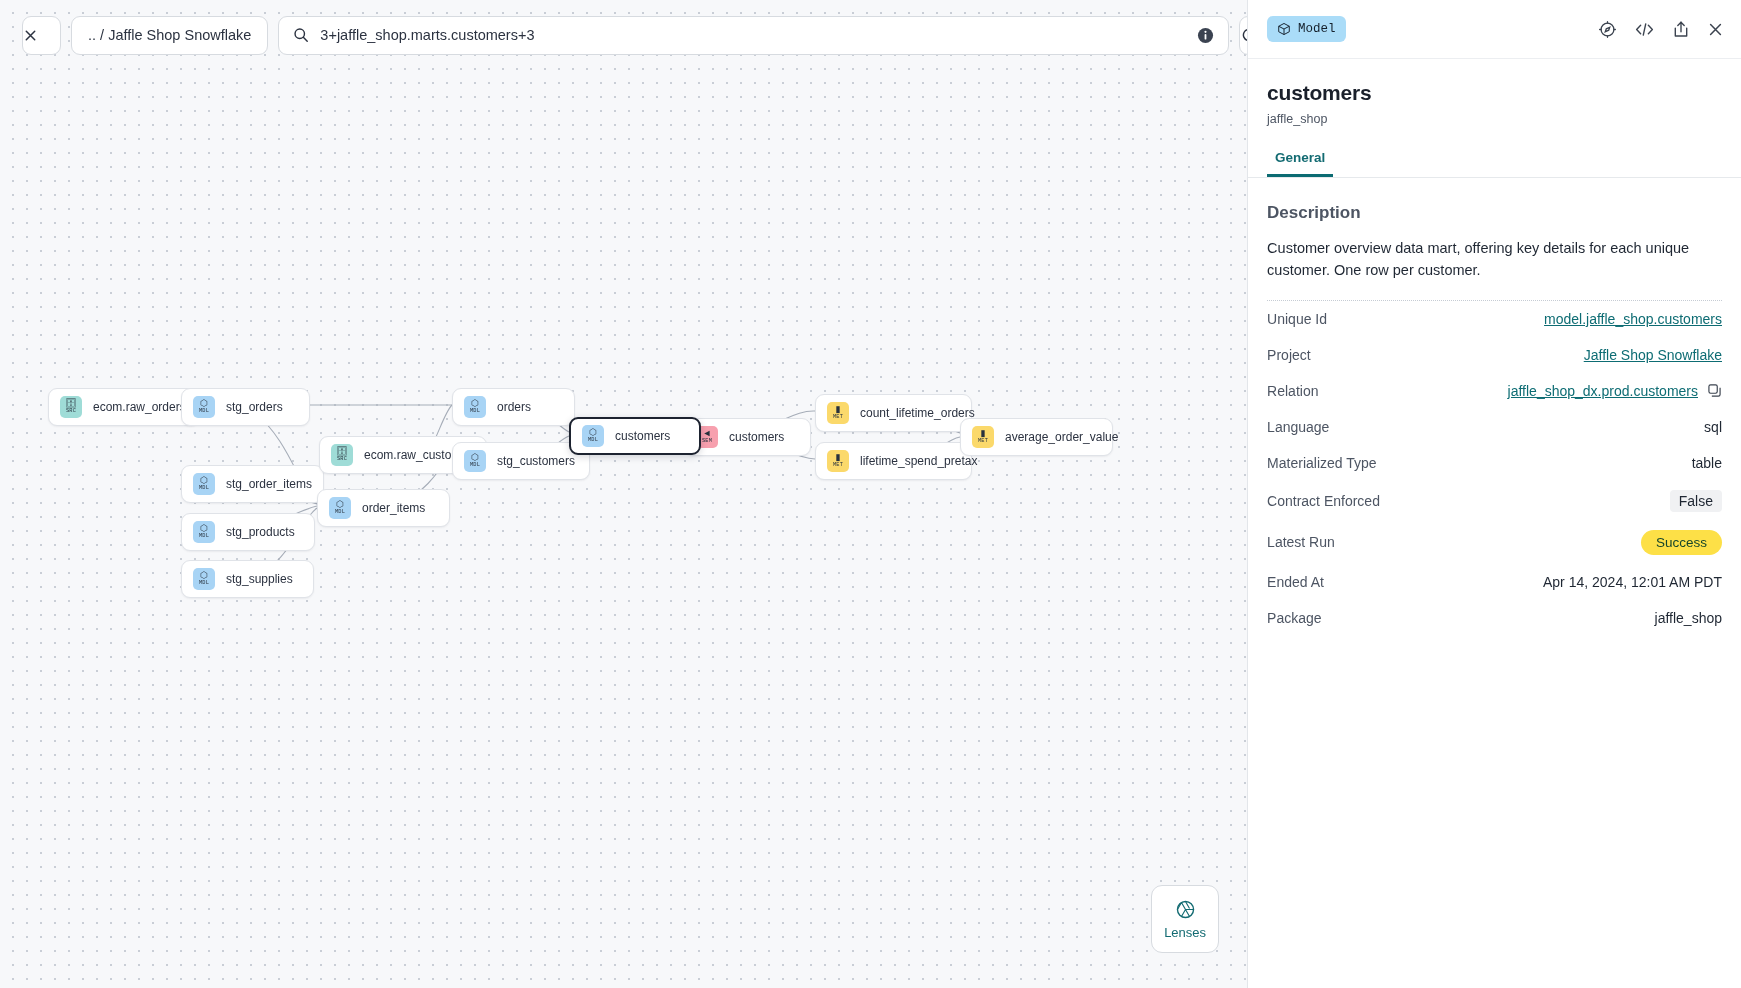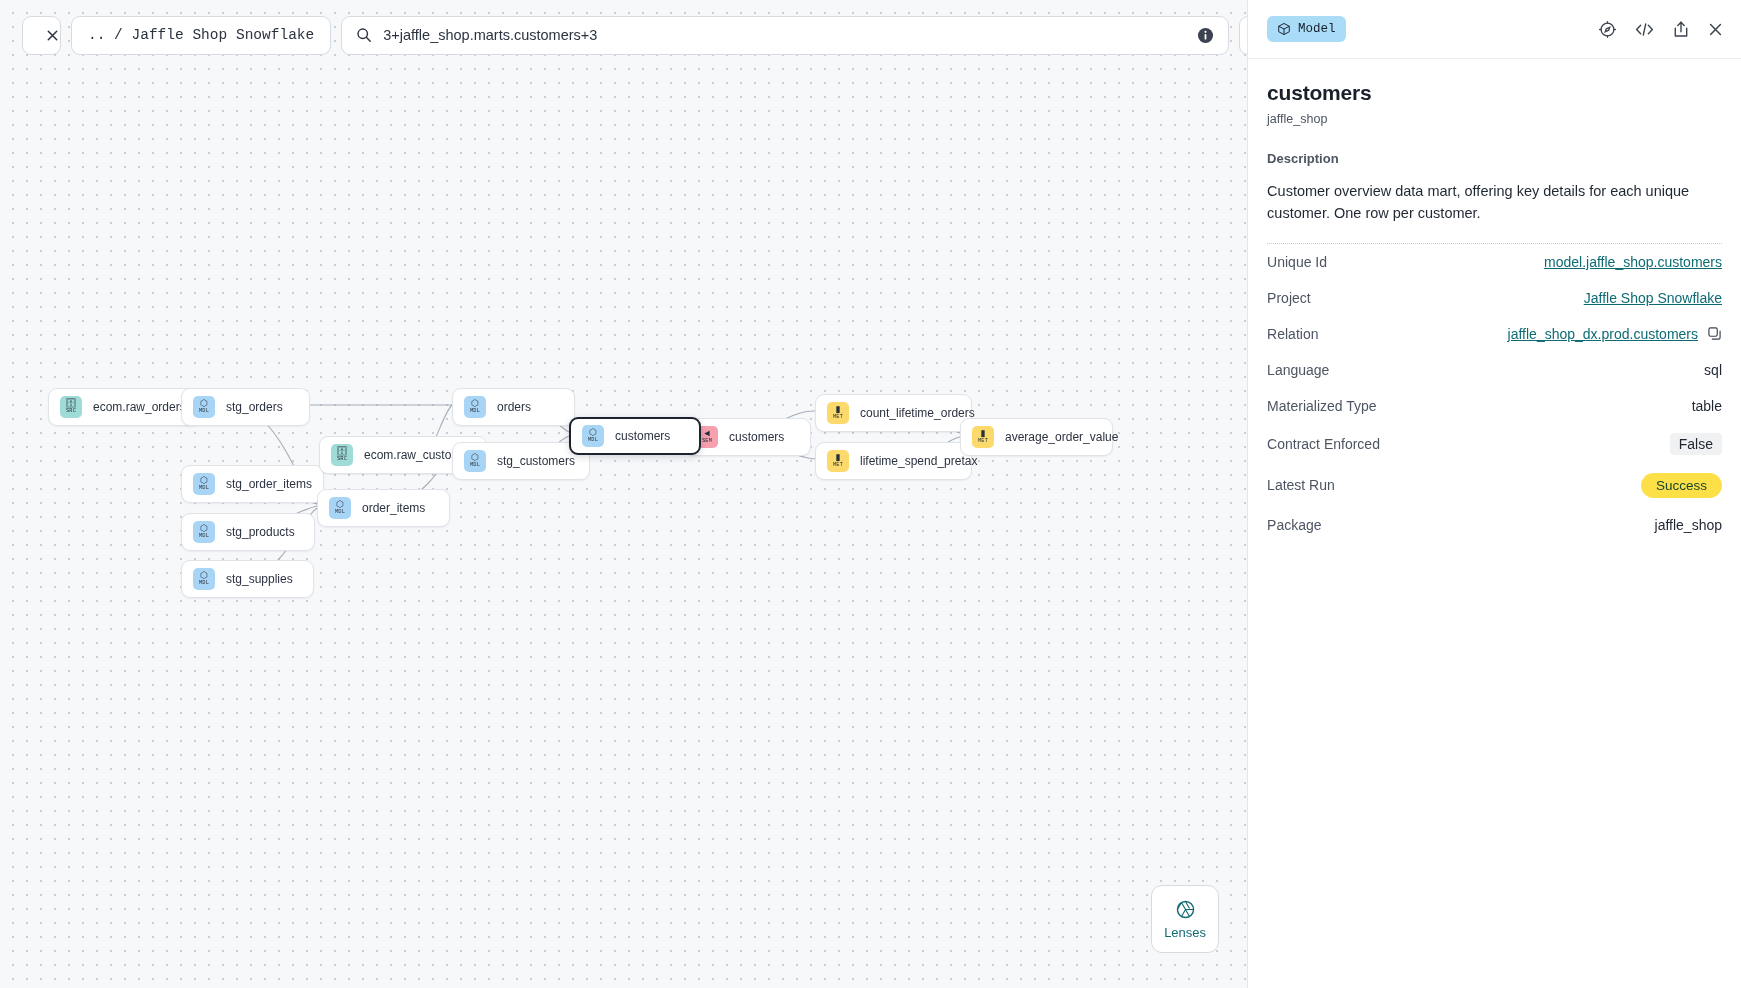--- a/index.html
+++ b/index.html
@@ -28,24 +28,23 @@
     width: 1303px; height: 70px;
     display: flex; align-items: center; gap: 10px;
     padding: 0 22px;
     z-index: 5;
   }
   .tb-btn {
     background: #ffffff;
     border: 1px solid #d7dbe0;
     border-radius: 9px;
     height: 39px;
-    display: flex; align-items: center; justify-content: flex-end;
+    display: flex; align-items: center; justify-content: flex-start;
     color: #2b3240;
     cursor: pointer;
-    font-family: Liberation Mono, monospace;
   }
   #close-graph-btn { width: 39px; font-size: 17px; }
   #breadcrumb-btn {
     padding: 0 16px; font-size: 14.5px; color: #2b3240; white-space: nowrap;
   }
   #searchbar {
     flex: 1; height: 39px;
     background: #fff; border: 1px solid #d7dbe0; border-radius: 9px;
     display: flex; align-items: center; gap: 11px; padding: 0 14px;
   }
@@ -124,21 +123,21 @@
 
   #tabs { display: flex; padding: 0 19px; margin-top: 24px;
           border-bottom: 1px solid #e6e9ec; flex: none; }
   .tab {
     font-size: 13.5px; color: #136b72; font-weight: bold;
     padding: 0 8px 9px; border-bottom: 3px solid #0c6b72;
     cursor: pointer;
   }
 
   #panel-body { padding: 25px 19px 0; overflow-y: auto; flex: 1; }
-  #desc-label { font-size: 13px; font-weight: bold; color: #4d5563; }
+  #desc-label { font-size: 17px; font-weight: bold; color: #4d5563; }
   #desc-text { font-size: 14.5px; color: #1f2733; line-height: 1.55; margin-top: 14px; }
   #desc-sep { border-bottom: 1px dotted #c6ccd4; margin: 18px 0 0; }
 
   .frow {
     display: flex; align-items: center; justify-content: space-between;
     min-height: 36px; padding: 9px 0; gap: 14px;
   }
   .fkey { font-size: 14px; color: #4d5563; white-space: nowrap; }
   .fval { font-size: 14px; color: #1f2733; text-align: right; }
   .fval.link { color: #0d6c73; text-decoration: underline; cursor: pointer; }
@@ -352,20 +351,23 @@
           </svg>
         </span>
       </div>
     </div>
 
     <div id="panel-title-wrap">
       <div id="panel-title">customers</div>
       <div id="panel-subtitle">jaffle_shop</div>
     </div>
 
+    <div id="tabs">
+      <div class="tab">General</div>
+    </div>
 
     <div id="panel-body">
       <div id="desc-label">Description</div>
       <div id="desc-text">Customer overview data mart, offering key details for each unique customer. One row per customer.</div>
       <div id="desc-sep"></div>
       <div id="fields">
           <div class="frow">
             <div class="fkey">Unique Id</div>
             <div class="fval link">model.jaffle_shop.customers</div>
           </div>
@@ -395,19 +397,23 @@
           </div>
           <div class="frow">
             <div class="fkey">Contract Enforced</div>
             <div class="fval chip">False</div>
           </div>
           <div class="frow">
             <div class="fkey">Latest Run</div>
             <div class="fval badge-ok">Success</div>
           </div>
           <div class="frow">
+            <div class="fkey">Ended At</div>
+            <div class="fval">Apr 14, 2024, 12:01 AM PDT</div>
+          </div>
+          <div class="frow">
             <div class="fkey">Package</div>
             <div class="fval">jaffle_shop</div>
           </div>
         </div>
     </div>
   </div>
 </div>
 
 </body></html>

